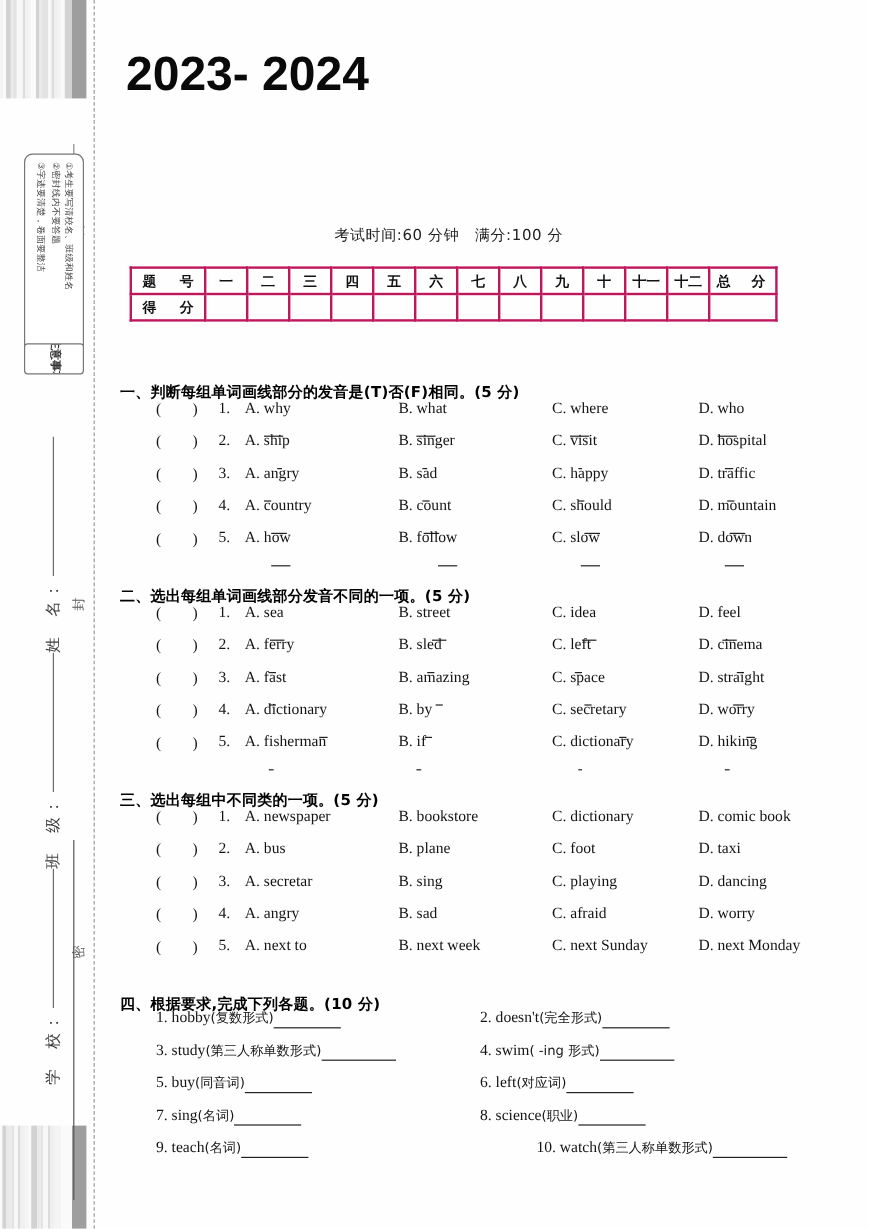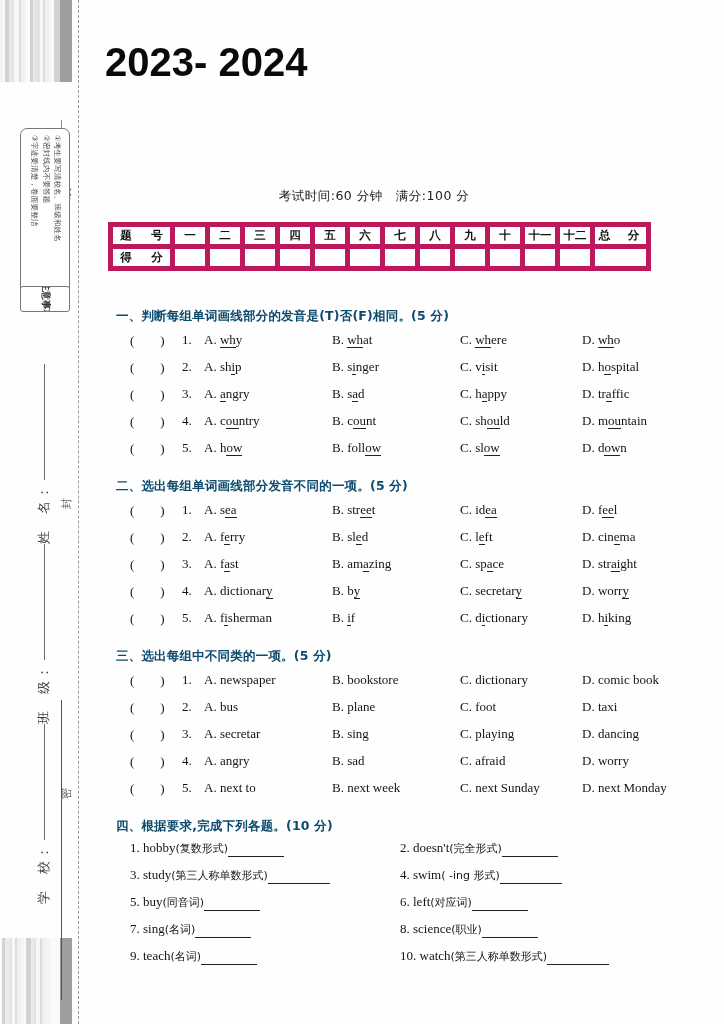--- a/index.html
+++ b/index.html
@@ -200,47 +200,48 @@
   
   .score-table {
     position: absolute;
     left: 8px;
     top: 222px;
     width: 512px;
     border-collapse: collapse;
     table-layout: fixed;
   }
   .score-table td {
-    border: 5px solid #be185d;
+    border: 2px solid #be185d;
     height: 22px;
     text-align: center;
     vertical-align: middle;
     font-family: "DejaVu Sans", sans-serif;
     font-size: 11.5px;
     color: #111;
     font-weight: 600;
   }
   .score-table td.head-label {
     width: 62px;
     letter-spacing: 4px;
     padding-left: 4px;
   }
   .score-table td.total { width: 56px; letter-spacing: 3px; }
   .score-table td.num { width: 35px; }
 
   
   .section-head {
     position: absolute;
-    left: 16px;
+    left: 0;
     font-family: "DejaVu Sans", sans-serif;
     font-size: 12.5px;
     font-weight: bold;
-    color: #0c4a6e;
+    color: #000000;
     letter-spacing: 0.2px;
     white-space: nowrap;
+    margin-top: 11px;
   }
 
   .q-row {
     position: absolute;
     left: 30px;
     width: 570px;
     height: 27px;
     font-family: "Liberation Serif", serif;
     font-size: 13px;
     color: #141414;
@@ -261,21 +262,21 @@
   .opt {
     position: absolute;
     top: 0;
     white-space: nowrap;
   }
   .opt-a { left: 74px; }
   .opt-b { left: 202px; }
   .opt-c { left: 330px; }
   .opt-d { left: 452px; }
 
-  .u { border-bottom: 1px solid #222; padding-bottom: 0px; }
+  .u { border-bottom: 1px solid #222; padding-bottom: 16px; }
 
   
   .fill-row {
     position: absolute;
     height: 27px;
     font-family: "Liberation Serif", serif;
     font-size: 13px;
     color: #141414;
     white-space: nowrap;
   }
@@ -540,17 +541,17 @@
         <div class="section-head" style="top: 818px;">四、根据要求,完成下列各题。(10 分)</div>
         <div class="fill-row fill-col-l" style="top: 840px;"><span>1. </span><span>hobby</span><span class="cn">(复数形式)</span><span class="blank blank-sm">&nbsp;</span></div>
         <div class="fill-row fill-col-r" style="top: 840px;"><span>2. </span><span>doesn't</span><span class="cn">(完全形式)</span><span class="blank blank-sm">&nbsp;</span></div>
         <div class="fill-row fill-col-l" style="top: 867px;"><span>3. </span><span>study</span><span class="cn">(第三人称单数形式)</span><span class="blank blank-md">&nbsp;</span></div>
         <div class="fill-row fill-col-r" style="top: 867px;"><span>4. </span><span>swim</span><span class="cn">( -ing 形式)</span><span class="blank blank-md">&nbsp;</span></div>
         <div class="fill-row fill-col-l" style="top: 894px;"><span>5. </span><span>buy</span><span class="cn">(同音词)</span><span class="blank blank-sm">&nbsp;</span></div>
         <div class="fill-row fill-col-r" style="top: 894px;"><span>6. </span><span>left</span><span class="cn">(对应词)</span><span class="blank blank-sm">&nbsp;</span></div>
         <div class="fill-row fill-col-l" style="top: 921px;"><span>7. </span><span>sing</span><span class="cn">(名词)</span><span class="blank blank-sm">&nbsp;</span></div>
         <div class="fill-row fill-col-r" style="top: 921px;"><span>8. </span><span>science</span><span class="cn">(职业)</span><span class="blank blank-sm">&nbsp;</span></div>
         <div class="fill-row fill-col-l" style="top: 948px;"><span>9. </span><span>teach</span><span class="cn">(名词)</span><span class="blank blank-sm">&nbsp;</span></div>
-        <div class="fill-row fill-col-r" style="top: 948px;"><span>10. </span><span>watch</span><span class="cn">(第三人称单数形式)</span><span class="blank blank-md">&nbsp;</span></div>
+        <div class="fill-row fill-col-r" style="top: 948px; margin-left: 47px;"><span>10. </span><span>watch</span><span class="cn">(第三人称单数形式)</span><span class="blank blank-md">&nbsp;</span></div>
       </div>
 
   </div>
 </div>
 
 </body></html>

